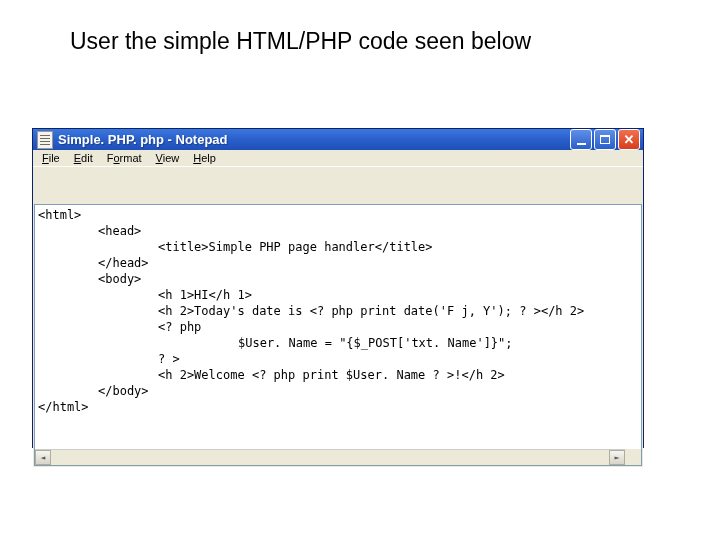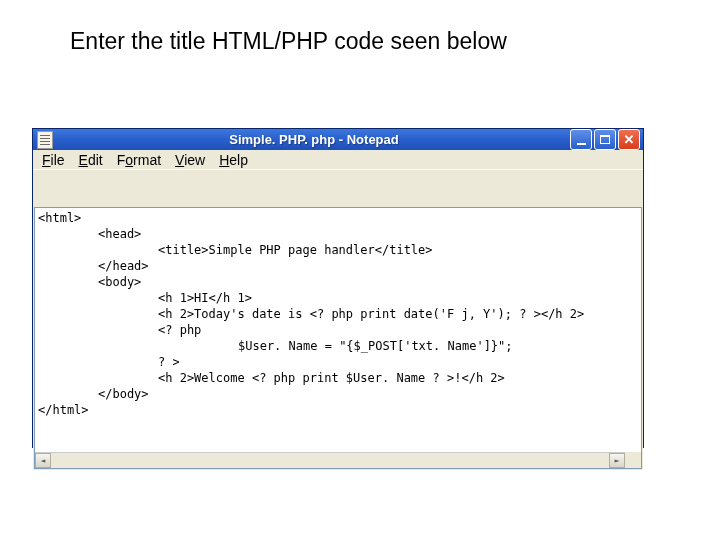--- a/index.html
+++ b/index.html
@@ -27,21 +27,20 @@
     display: flex;
     flex-direction: column;
   }
   .titlebar {
     height: 28px;
     background: linear-gradient(to bottom, #3B77DD 0%, #2A5FCB 50%, #1E4FB8 100%);
     display: flex;
     align-items: center;
     padding: 0 3px 0 4px;
     color: #fff;
-    text-align: center;
   }
   .title-icon {
     width: 16px;
     height: 18px;
     background: #F8F4E8;
     border: 1px solid #999;
     margin-right: 5px;
     position: relative;
   }
   .title-icon::before {
@@ -86,21 +85,21 @@
   .close-glyph {
     color: #fff; font-weight: bold; font-size: 13px; line-height: 1;
   }
   .menubar {
     height: 20px;
     background: #ECE9D8;
     display: flex;
     align-items: center;
     padding: 0 2px;
     font-family: Tahoma, sans-serif;
-    font-size: 14px;
+    font-size: 11px;
     color: #000;
     border-bottom: 1px solid #fff;
   }
   .menu-item {
     padding: 2px 7px;
     cursor: pointer;
   }
   .menu-item u { text-decoration: underline; }
   .editor-wrap {
     flex: 1;
@@ -144,21 +143,21 @@
     width: 16px; height: 16px;
     background: #ECE9D8;
   }
   .ind1 { padding-left: 60px; display: block; }
   .ind2 { padding-left: 120px; display: block; }
   .ind3 { padding-left: 200px; display: block; }
 </style>
 </head>
 <body>
 
-<div class="slide-heading">Enter the title HTML/PHP code seen below</div>
+<div class="slide-heading">User the simple HTML/PHP code seen below</div>
 
 <div class="window">
   <div class="titlebar">
     <div class="title-icon"></div>
     <div class="title-text">Simple. PHP. php - Notepad</div>
     <div class="win-buttons">
       <div class="win-btn min">
           <div class="min-glyph"></div>
         </div>
       <div class="win-btn max">

